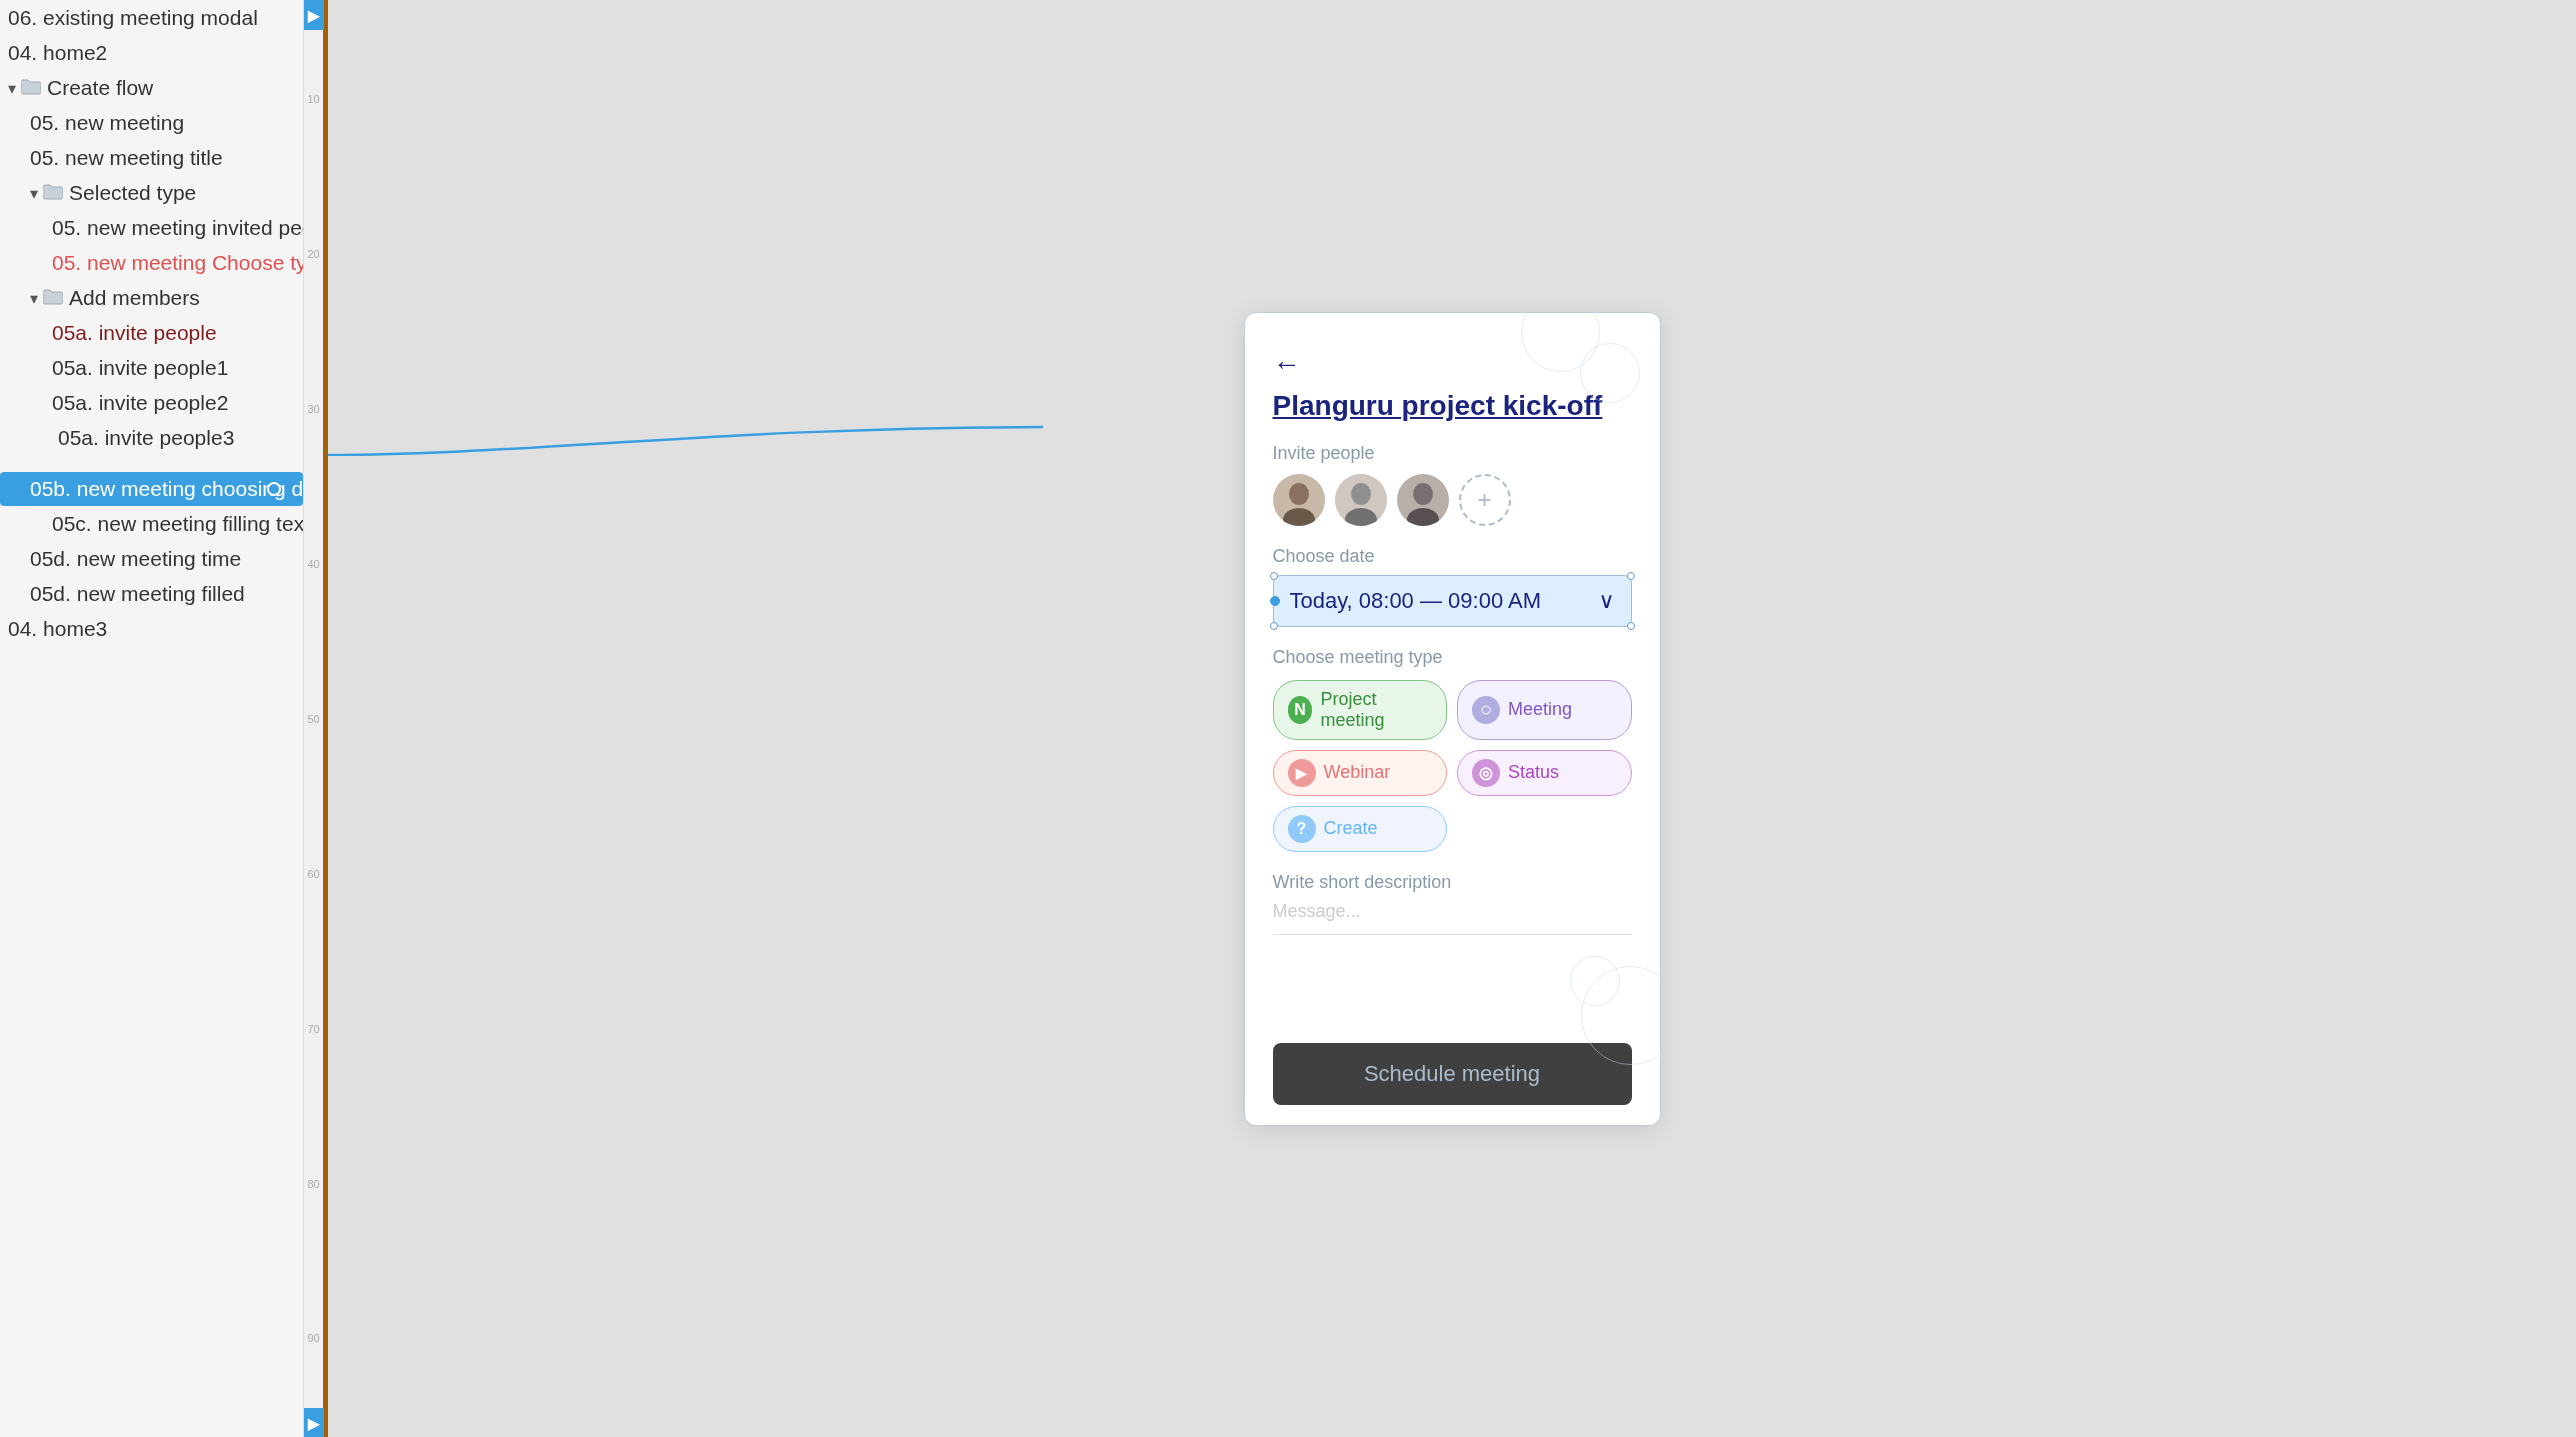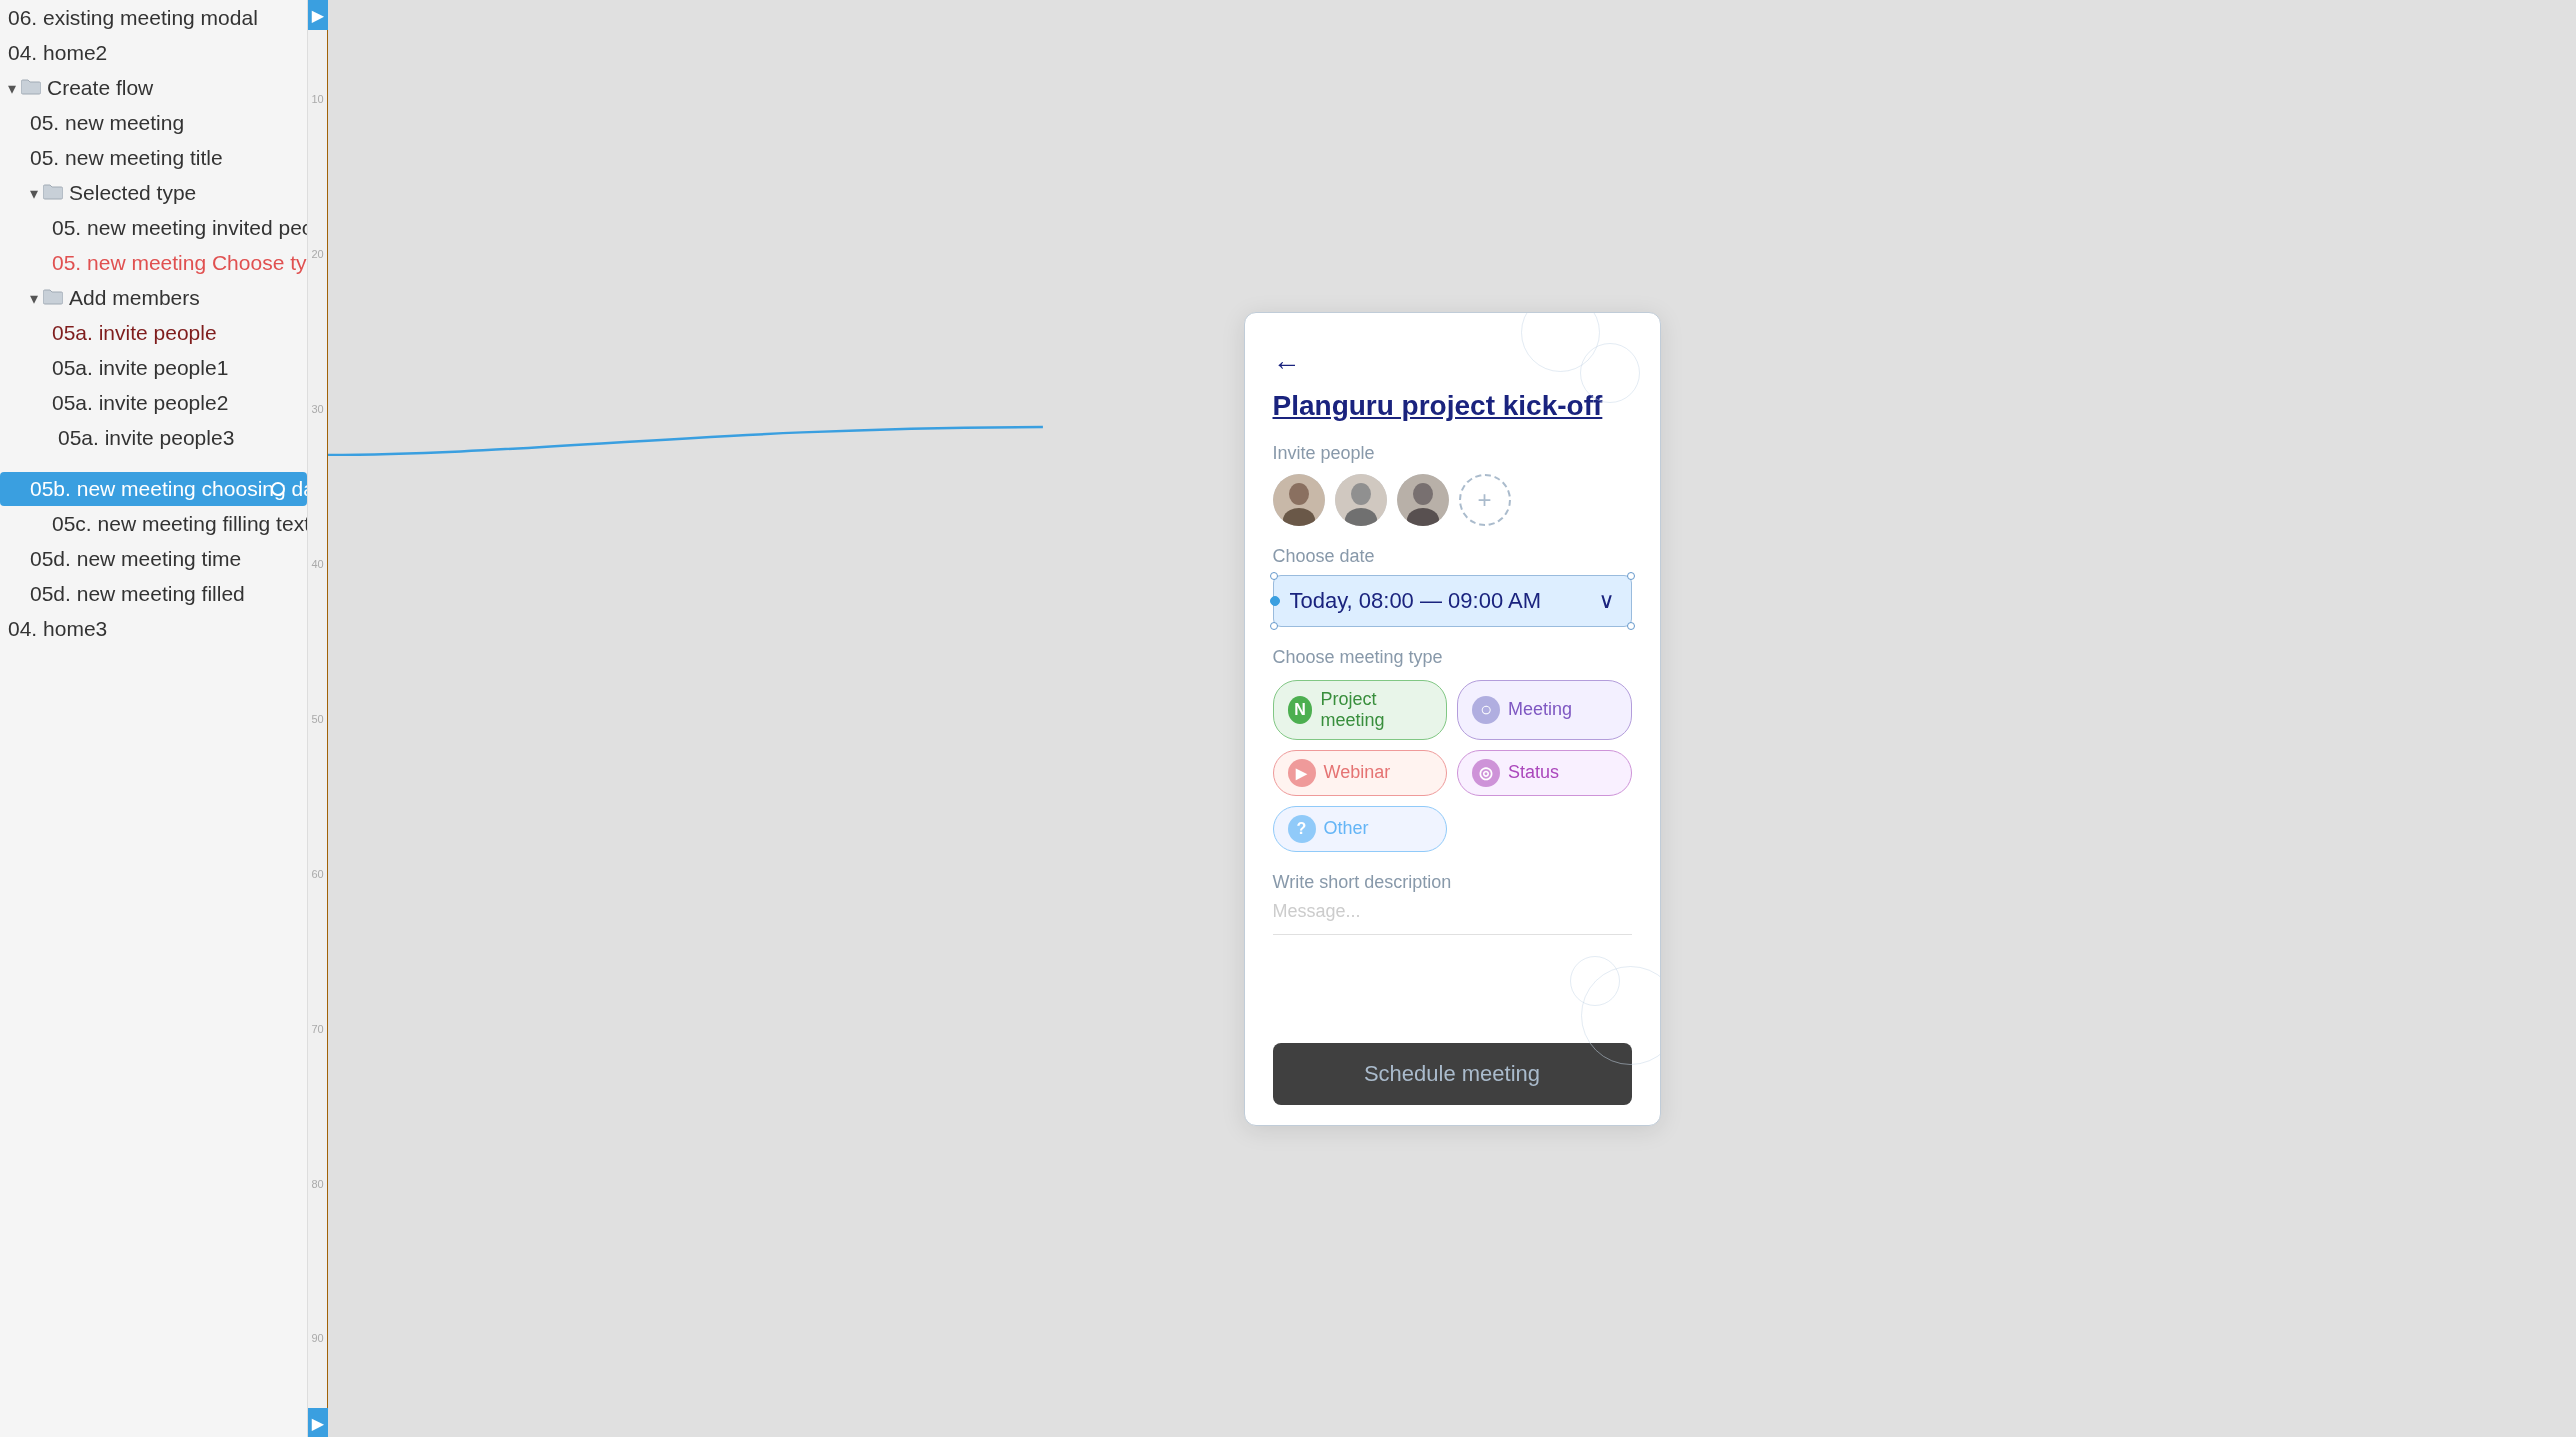--- a/index.html
+++ b/index.html
@@ -10,21 +10,21 @@
       height: 1438px;
       overflow: hidden;
       display: flex;
     }
 
     
     .left-panel {
       width: 328px;
       height: 100%;
       background: #f5f5f5;
-      border-right: 1px solid #a16207;
+      border-right: 5px solid #a16207;
       display: flex;
       flex-direction: column;
       position: relative;
     }
 
     
     .ruler {
       position: absolute;
       right: 0;
       top: 0;
@@ -481,21 +481,21 @@
           <span>Webinar</span>
         </div>
 
         <div class="type-pill status">
           <div class="type-icon violet" style="font-size:16px;">◎</div>
           <span>Status</span>
         </div>
 
         <div class="type-pill other">
           <div class="type-icon blue">?</div>
-          <span>Other</span>
+          <span>Create</span>
         </div>
       </div>
 
       <div class="description-label">Write short description</div>
       <div class="description-input">Message...</div>
       <hr class="divider">
 
       <button class="schedule-btn">Schedule meeting</button>
     </div>
   </div>

